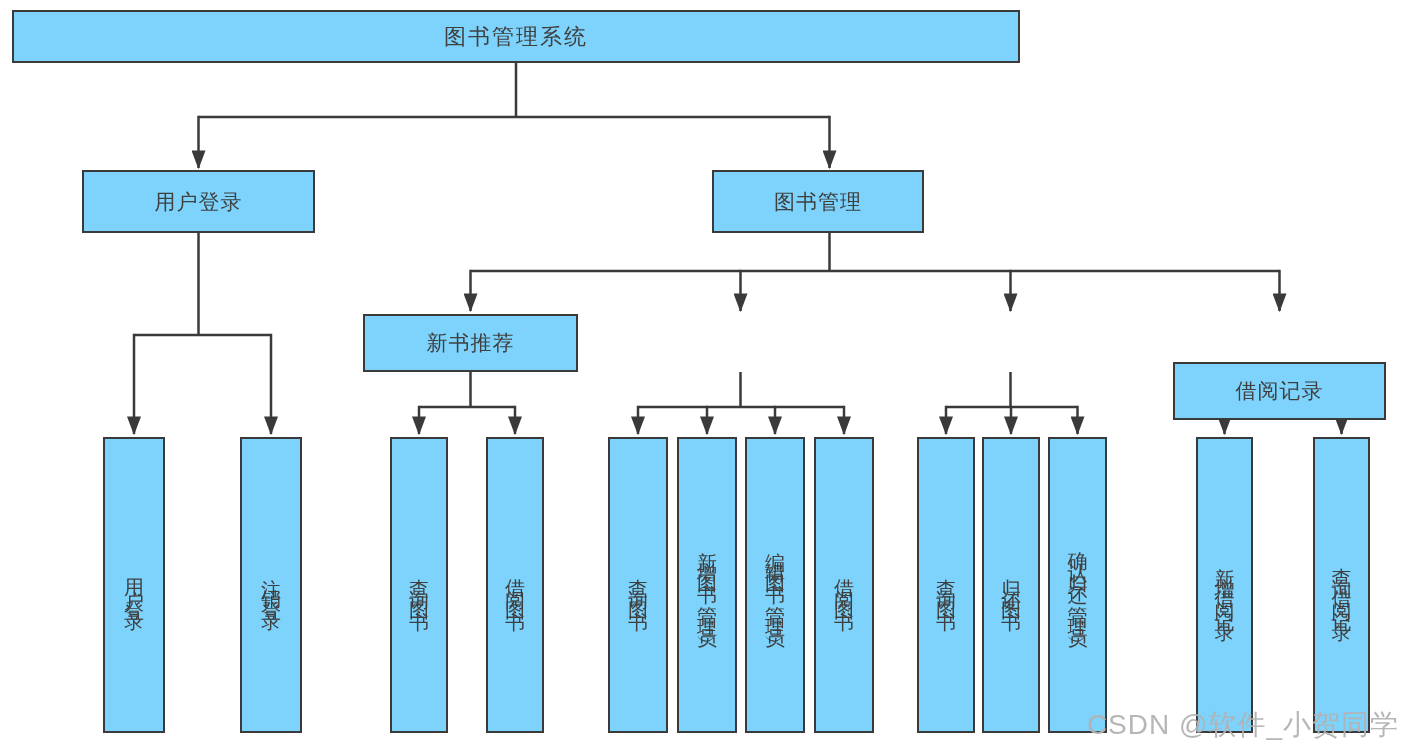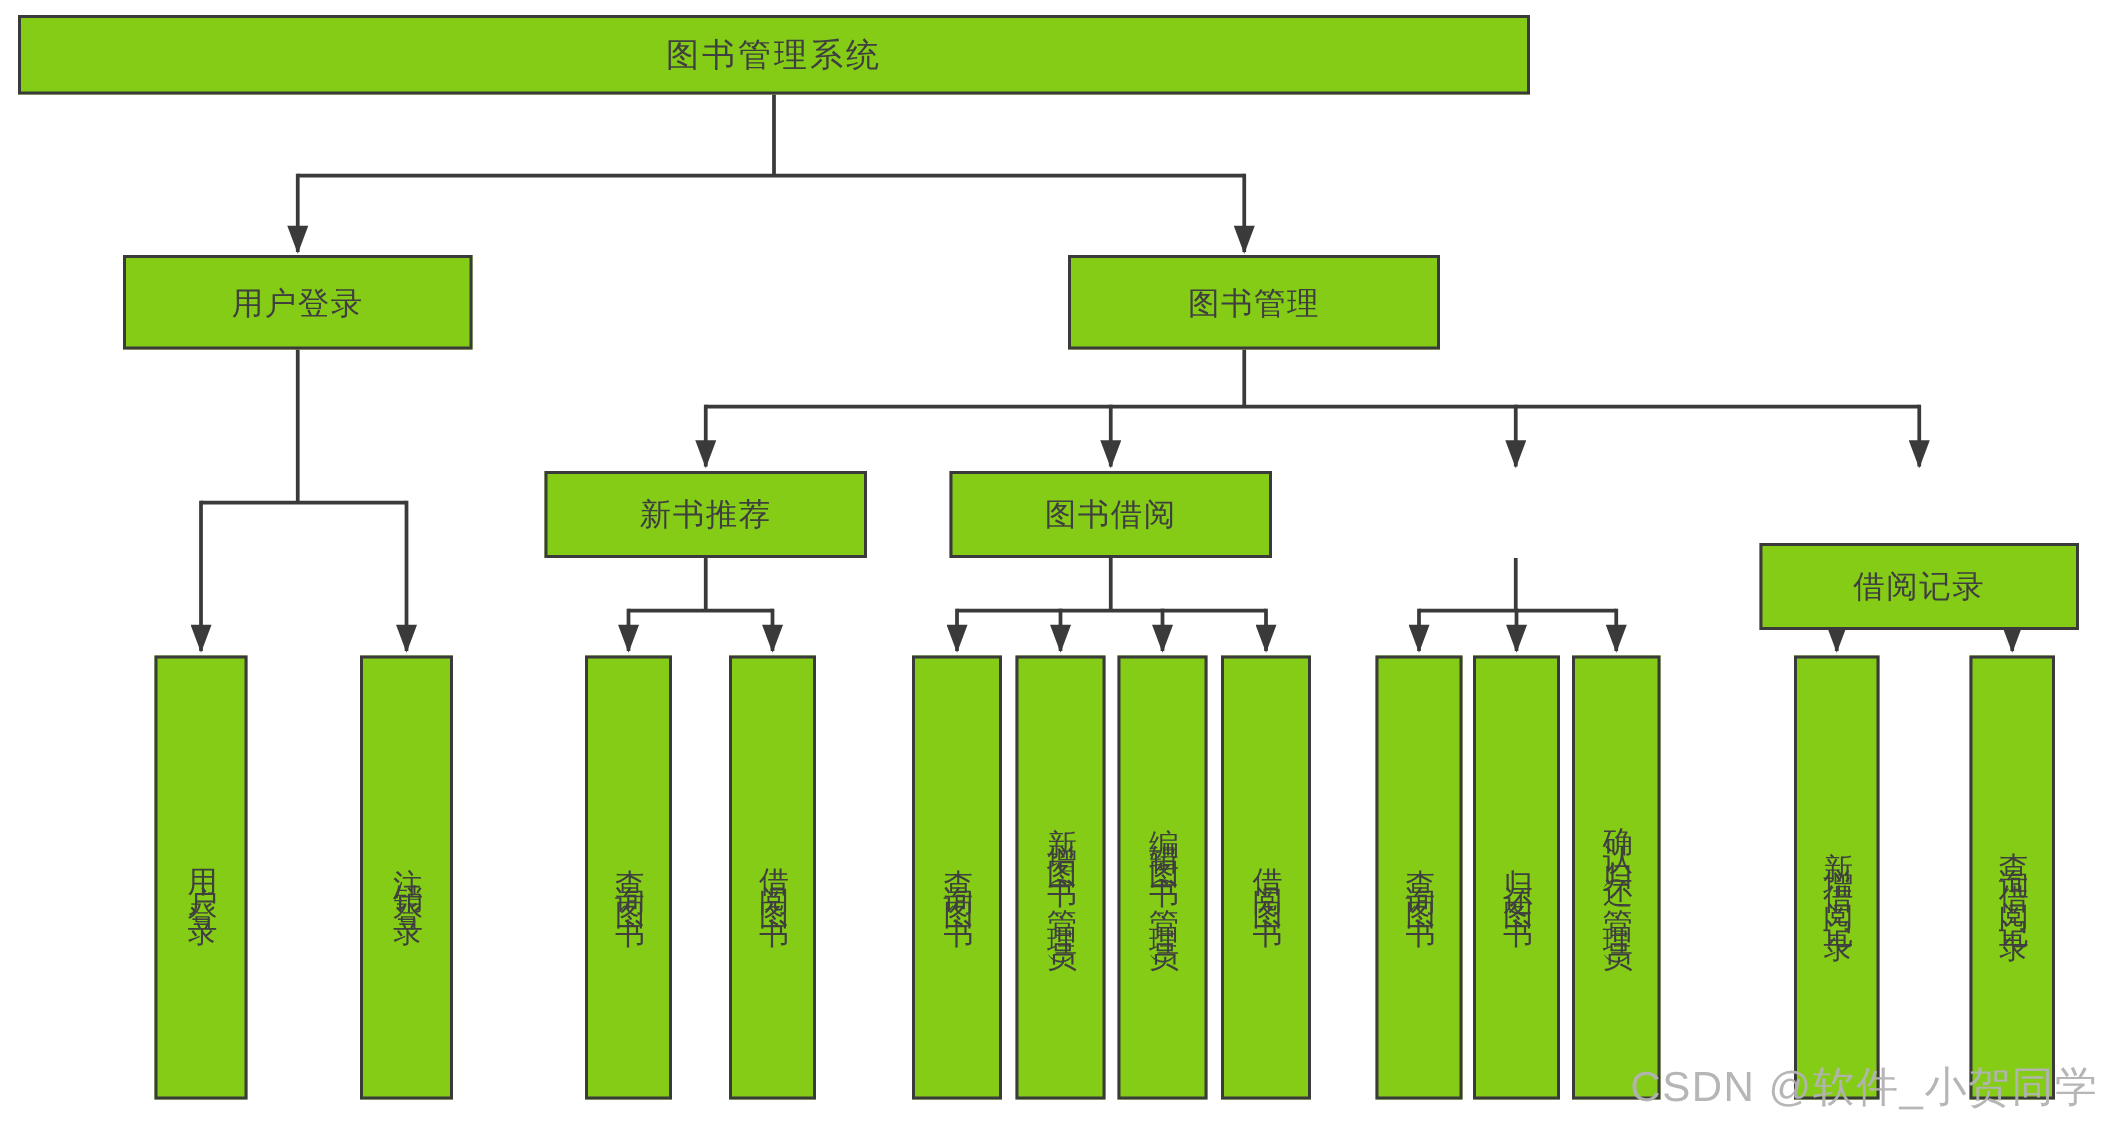--- a/index.html
+++ b/index.html
@@ -4,21 +4,21 @@
 <style>
   html,body{margin:0;padding:0;background:#ffffff;}
   body{
     width:1405px;height:747px;position:relative;overflow:hidden;
     font-family:"Liberation Sans","DejaVu Sans",sans-serif;
     color:#3f3f3f;
   }
   #canvas{position:absolute;inset:0;width:1405px;height:747px;}
   svg.wires{position:absolute;left:0;top:0;z-index:1;}
   .box{
-    position:absolute;box-sizing:border-box;background:#84cc16;
+    position:absolute;box-sizing:border-box;background:#7dd3fc;
     border:2.5px solid #3a3a3a;display:flex;align-items:center;justify-content:center;
     z-index:2;
   }
   .root-box{font-size:22px;letter-spacing:2px;}
   .h-box{font-size:21px;letter-spacing:1px;}
   .leaf{top:437px;height:296px;}
   .leaf .vtext{
     writing-mode:vertical-rl;text-orientation:mixed;
     font-size:20px;letter-spacing:11px;line-height:1.05;
     white-space:nowrap;
@@ -83,29 +83,26 @@
     </g>
   </svg>
 
   <div class="box root-box" style="left:12px;top:10px;width:1008px;height:53px;">
     <span>图书管理系统</span>
   </div>
 
   <div class="box h-box" style="left:82px;top:170px;width:233px;height:63px;">
     <span>用户登录</span>
   </div>
-  <div class="box h-box" style="left:712px;top:170px;width:248px;height:63px;">
+  <div class="box h-box" style="left:712px;top:170px;width:212px;height:63px;">
     <span>图书管理</span>
   </div>
 
   <div class="box h-box" style="left:363px;top:314px;width:215px;height:58px;text-align:right;">
     <span>新书推荐</span>
-  </div>
-  <div class="box h-box" style="left:633px;top:314px;width:215px;height:58px;">
-    <span>图书借阅</span>
   </div>
   <div class="box h-box" style="left:1173px;top:314px;width:213px;height:58px;margin-top:48px;">
     <span>借阅记录</span>
   </div>
 
   <div class="box leaf" style="left:103px;width:62px;">
     <span class="vtext">用户登录</span>
   </div>
   <div class="box leaf" style="left:240px;width:62px;">
     <span class="vtext">注销登录</span>

